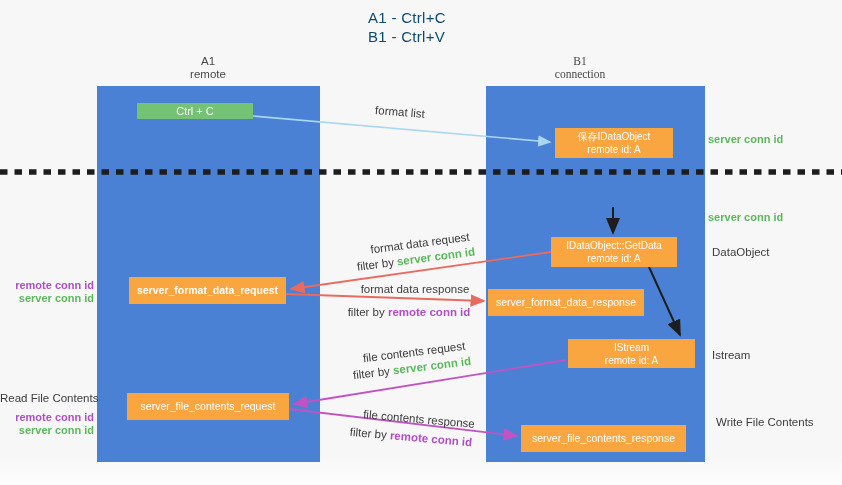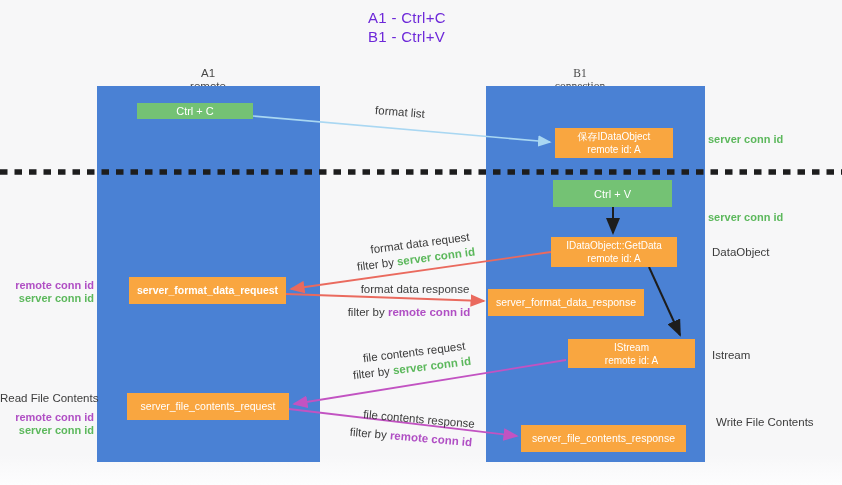--- a/index.html
+++ b/index.html
@@ -5,22 +5,22 @@
   :root{
     --bg:#f7f7f8; --column-blue:#4a81d4; --box-green:#74c274; --box-orange:#f9a640;
     --arrow-lightblue:#a9d7f2; --arrow-red:#ea6a5e; --arrow-magenta:#c253c2; --arrow-black:#1d1d1d;
     --text-green:#5cb85c; --text-purple:#b04fc4; --text-dark:#3c3c3c;
   }
   *{box-sizing:border-box;margin:0;padding:0;}
   html,body{width:842px;height:485px;overflow:hidden;}
   body{font-family:"Liberation Sans","DejaVu Sans",sans-serif;background:linear-gradient(var(--bg) 0 455px,#fdfdfe 485px);}
   .canvas{position:relative;width:842px;height:485px;}
 
-  .title{position:absolute;left:368px;top:8px;font-size:15px;line-height:19px;color:#6d28d9;letter-spacing:.3px;}
-  .col-header{position:absolute;top:55px;transform:translateX(-50%);text-align:center;font-size:11.5px;line-height:13px;color:#484848;margin-top:12px;}
+  .title{position:absolute;left:368px;top:8px;font-size:15px;line-height:19px;color:#0c4a6e;letter-spacing:.3px;}
+  .col-header{position:absolute;top:55px;transform:translateX(-50%);text-align:center;font-size:11.5px;line-height:13px;color:#484848;}
   .col-header.a1{left:208px;}
   .col-header.b1{left:580px;font-family:Liberation Serif, serif;}
 
   .column{position:absolute;top:86px;height:376px;background:var(--column-blue);}
   .column.a1{left:97px;width:223px;}
   .column.b1{left:486px;width:219px;}
 
   svg.arrows{position:absolute;left:0;top:0;width:842px;height:485px;z-index:2;}
   .st-lb{stroke:var(--arrow-lightblue);stroke-width:1.6;fill:none;}
   .st-red{stroke:var(--arrow-red);stroke-width:1.8;fill:none;}
@@ -95,23 +95,20 @@
     <line class="st-blk" x1="649" y1="267" x2="680" y2="335" marker-end="url(#ah-blk)"></line>
     <line class="st-red" x1="551" y1="252" x2="291" y2="289" marker-end="url(#ah-red)"></line>
     <line class="st-red" x1="286" y1="294" x2="484" y2="301" marker-end="url(#ah-red)"></line>
     <line class="st-mag" x1="566" y1="360" x2="294" y2="404" marker-end="url(#ah-mag)"></line>
     <line class="st-mag" x1="289" y1="409" x2="517" y2="436" marker-end="url(#ah-mag)"></line>
   </svg>
 
   <div class="node green n-ctrl-c">
       <span>Ctrl + C</span>
     </div>
-  <div class="node green n-ctrl-v">
-      <span>Ctrl + V</span>
-    </div>
 
   <div class="node orange n-save">
     <div>保存IDataObject</div>
     <div>remote id: A</div>
   </div>
   <div class="node orange n-getdata">
     <div>IDataObject::GetData</div>
     <div>remote id: A</div>
   </div>
   <div class="node orange n-istream">

